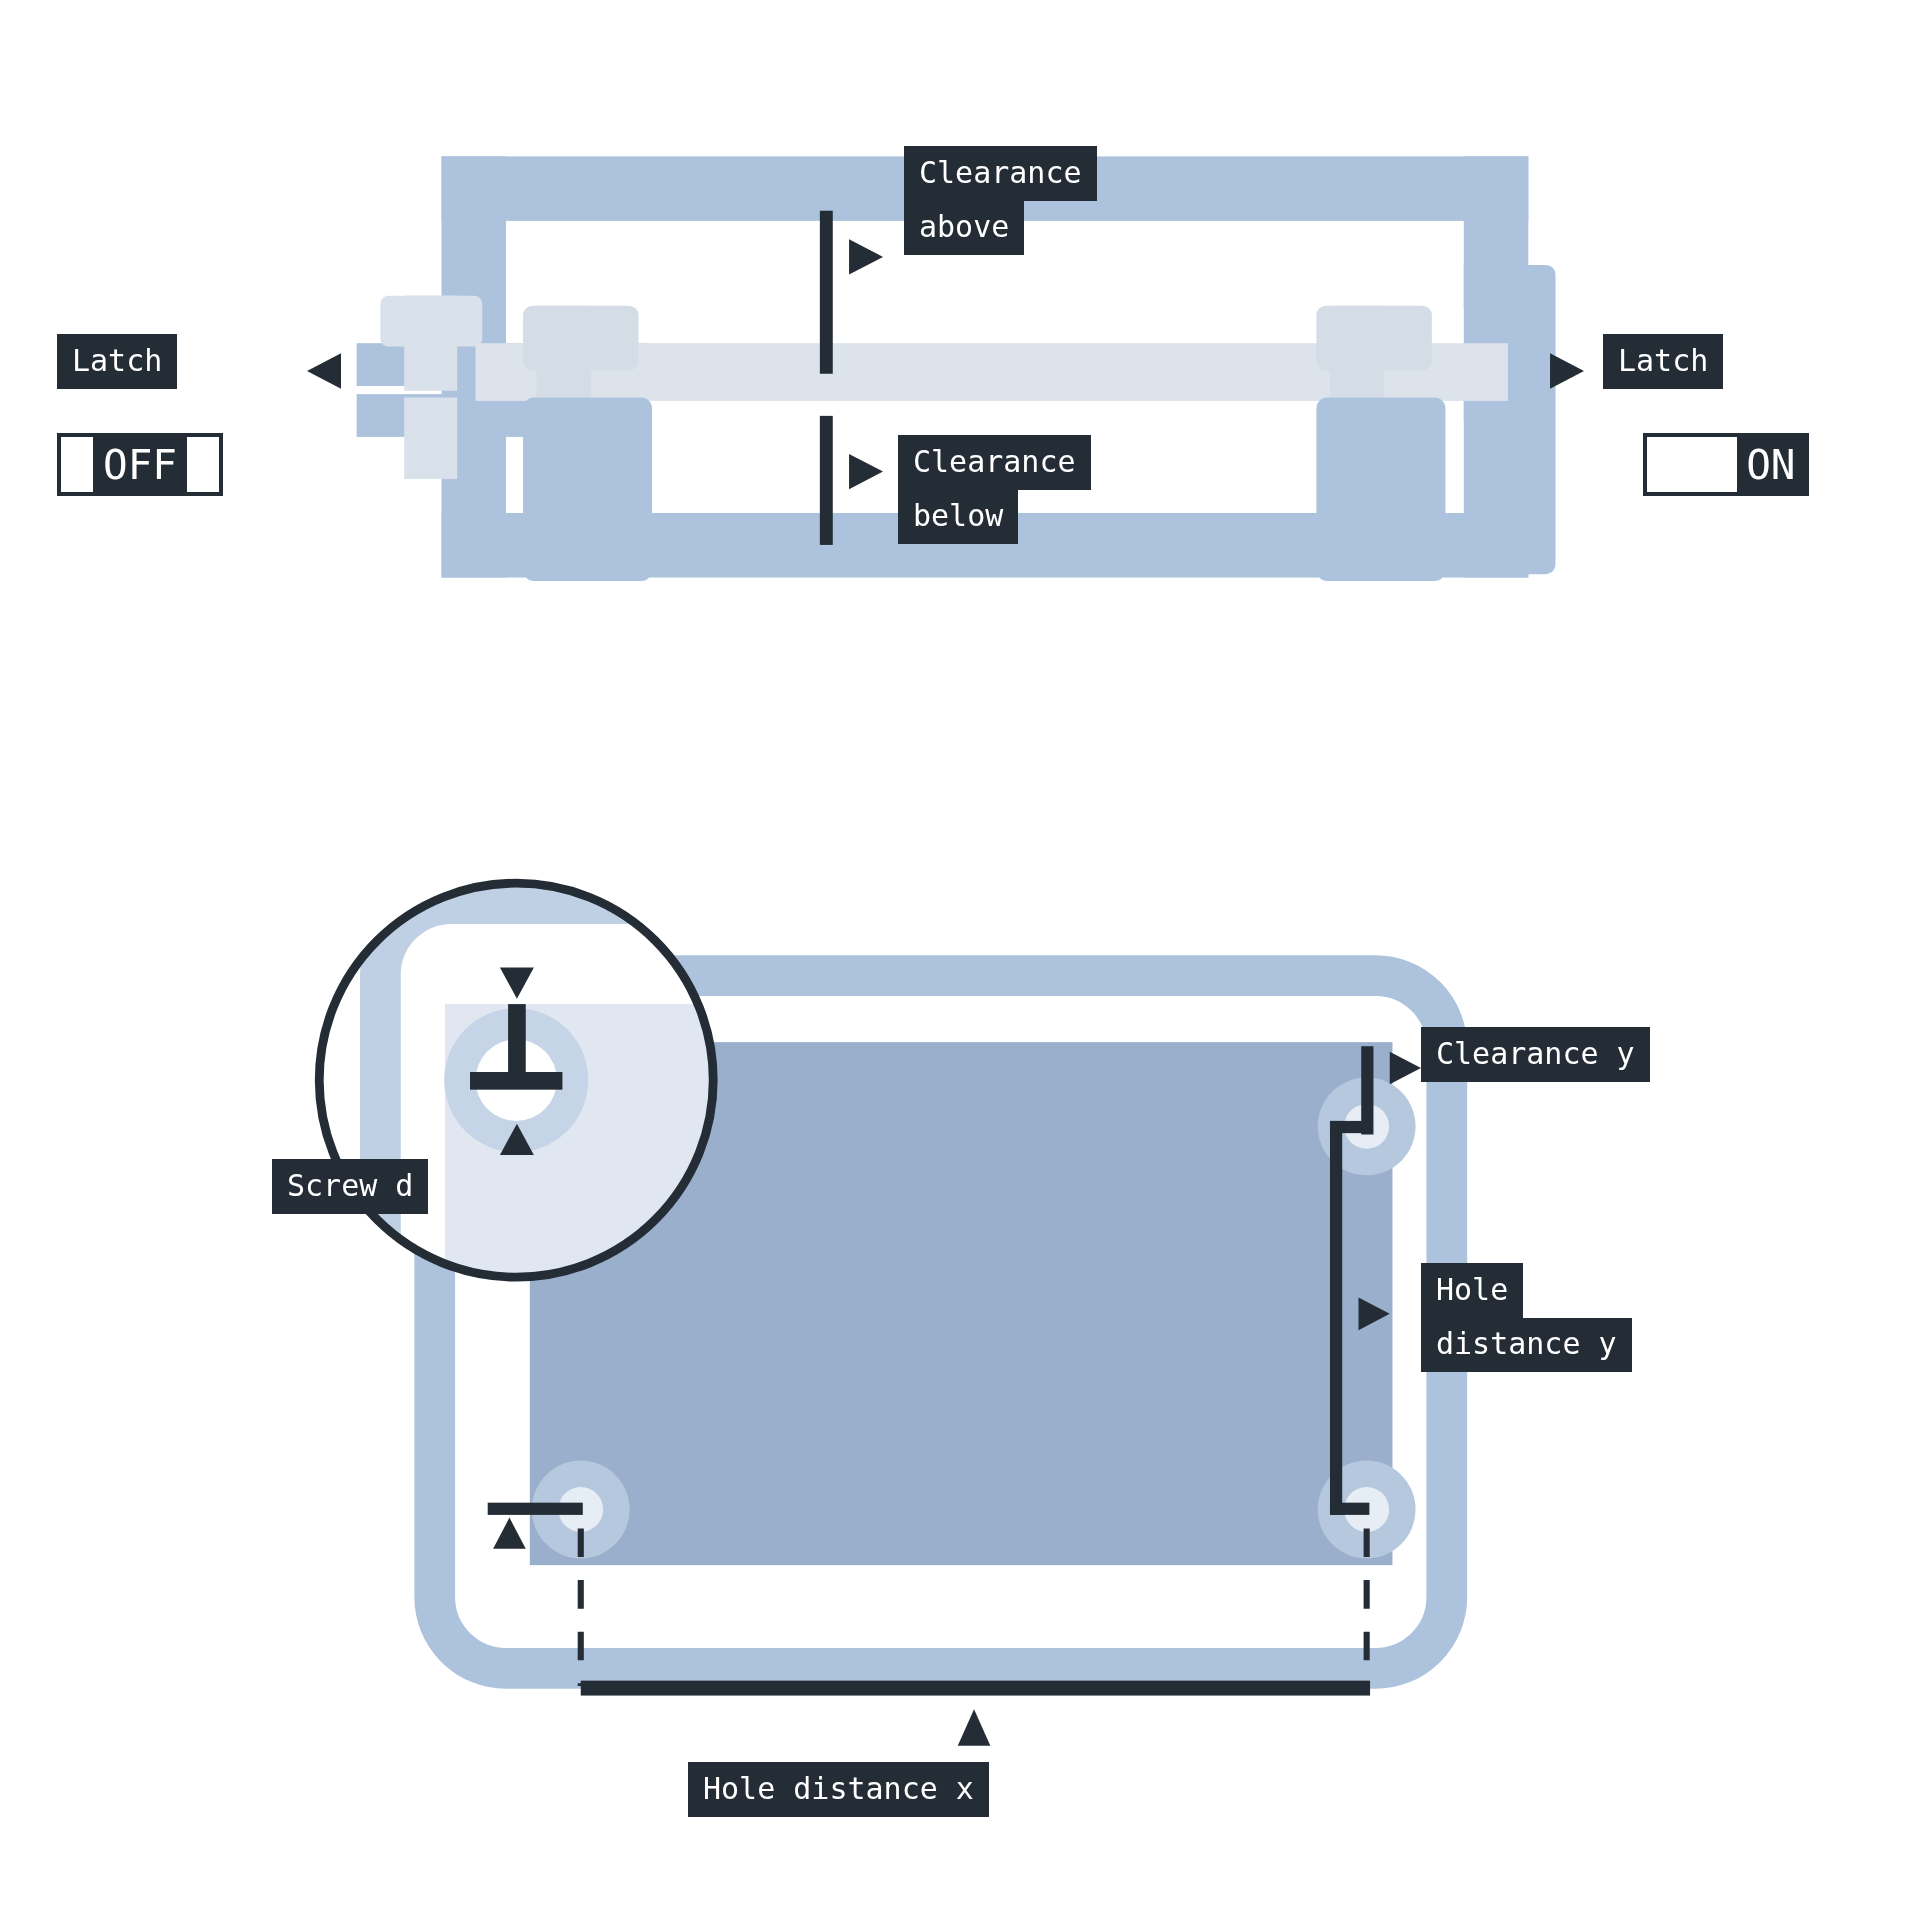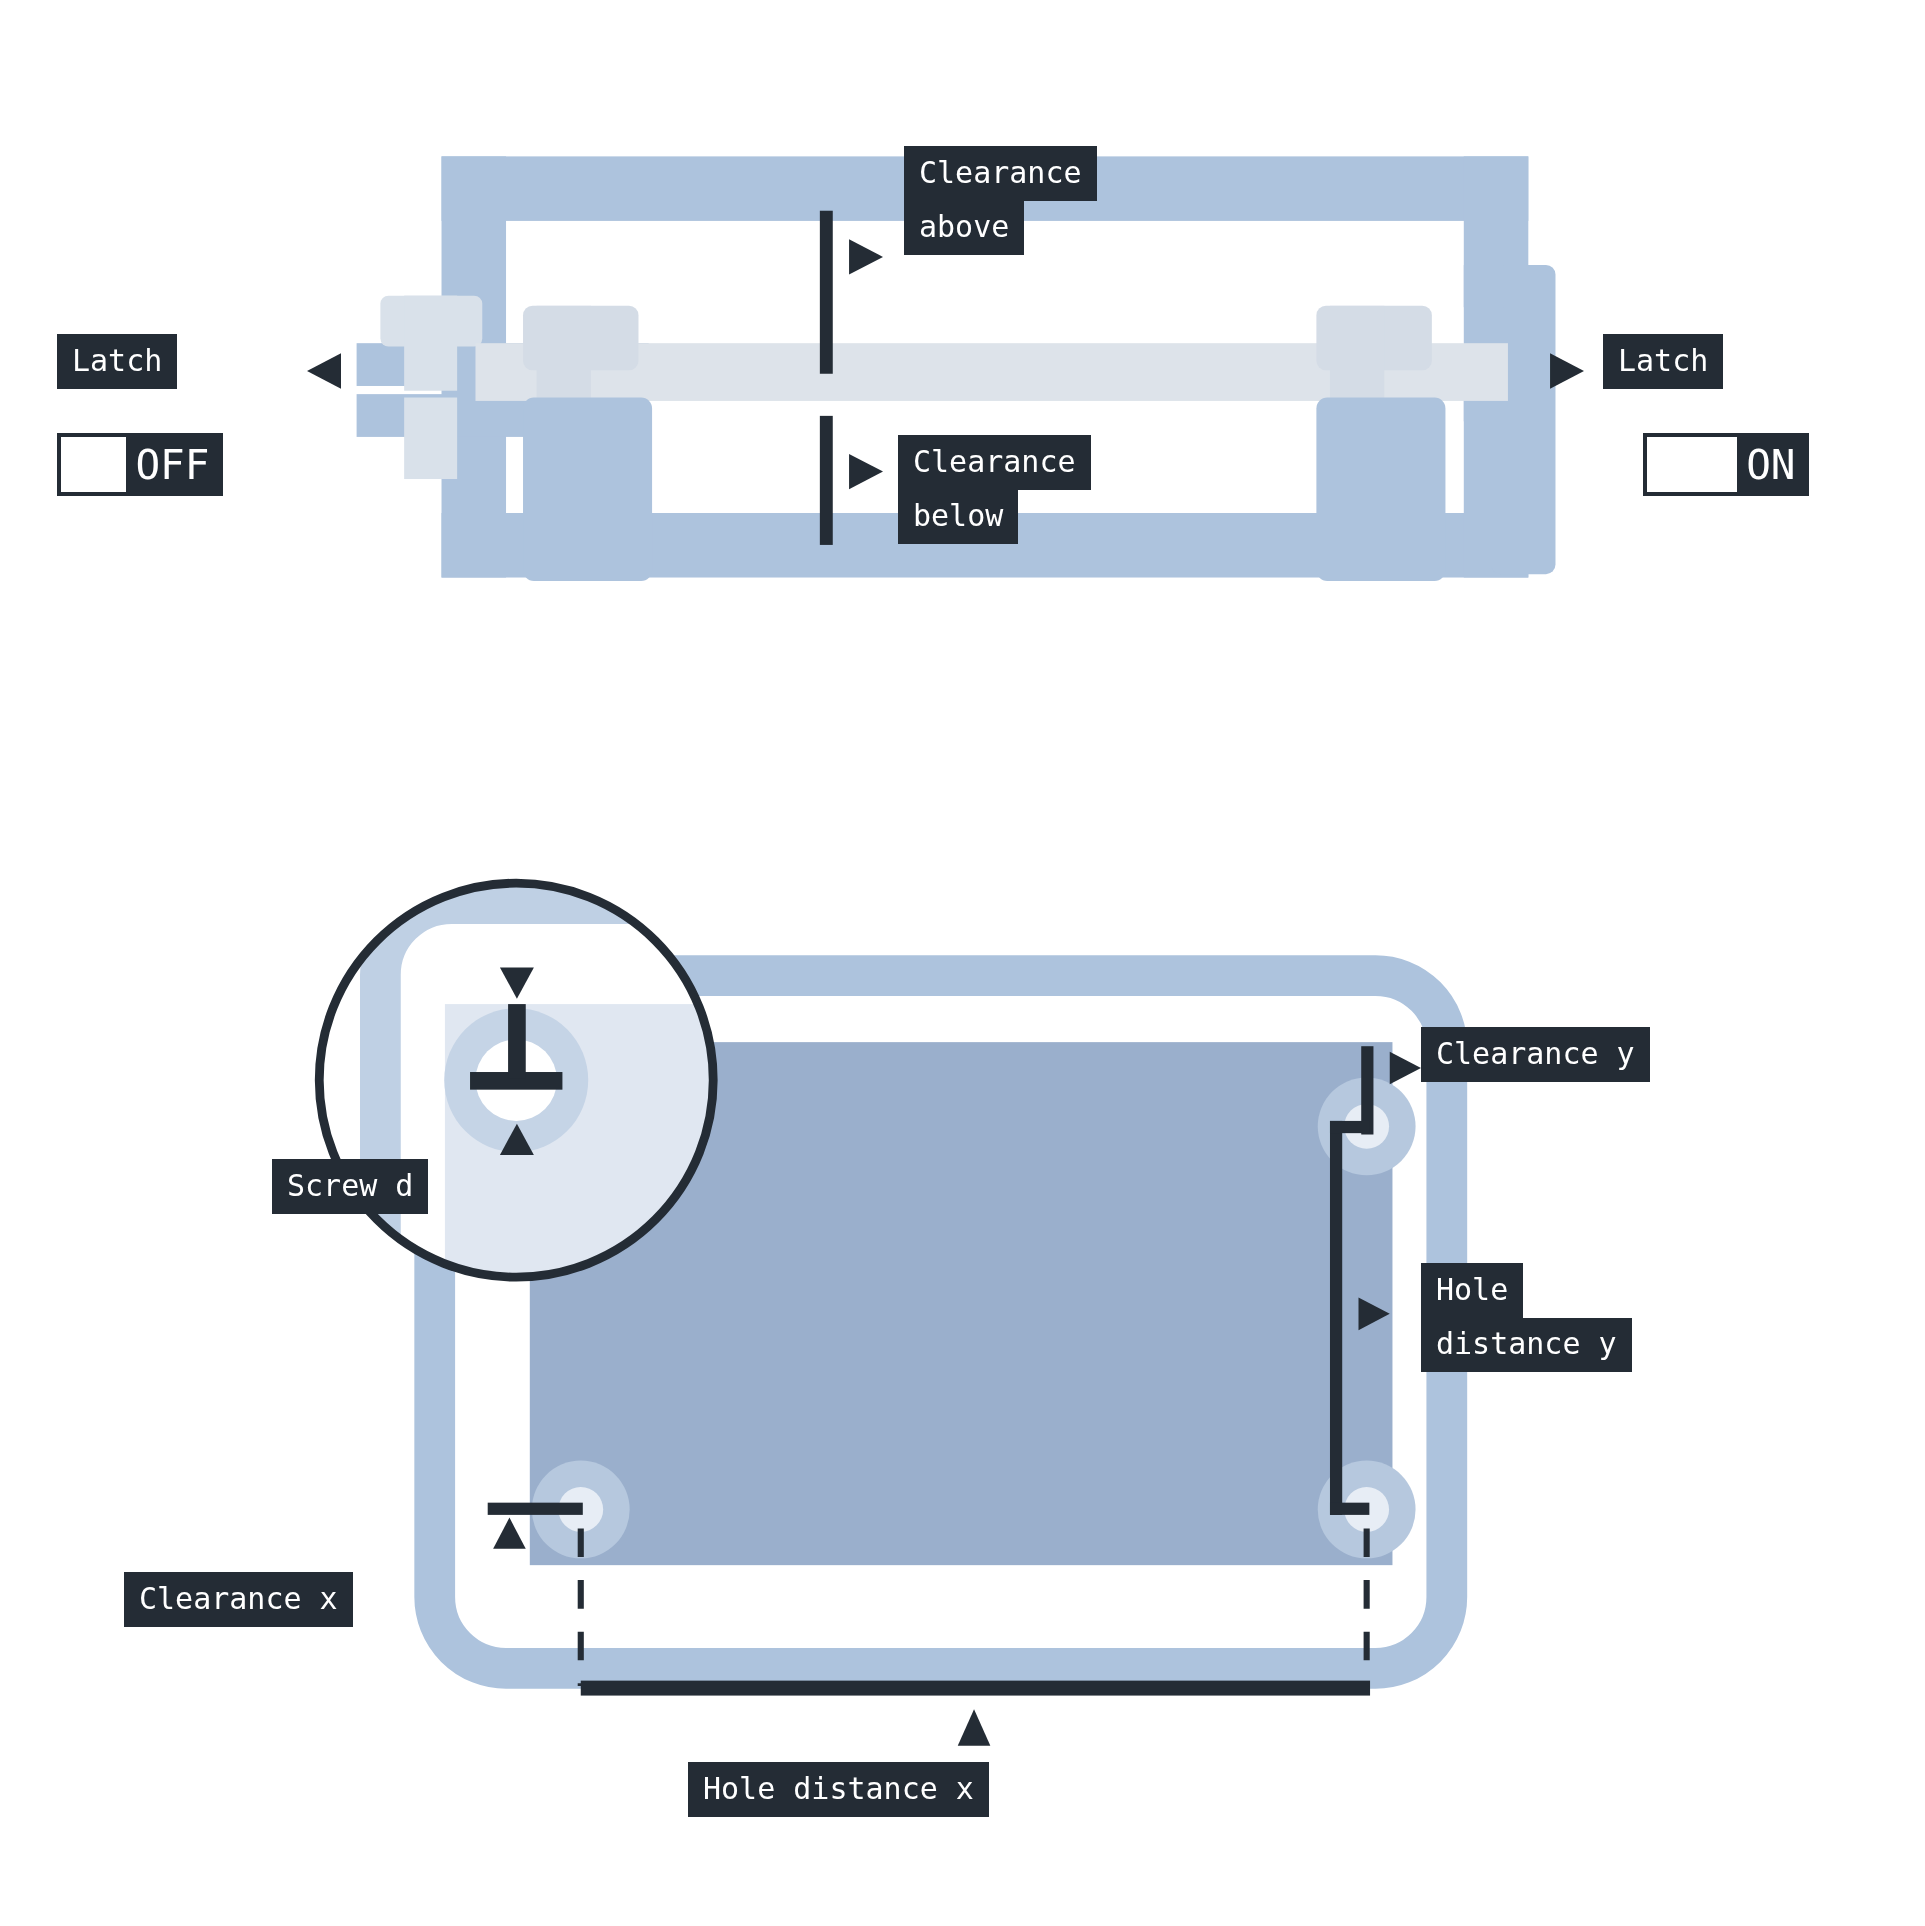--- a/index.html
+++ b/index.html
@@ -42,21 +42,21 @@
     align-items:stretch;
   }
   .toggle .seg{
     background:#242c35;color:#ffffff;
     font-family:"DejaVu Sans Mono","Liberation Mono",monospace;
     font-size:41px;
     display:flex;align-items:center;justify-content:center;
     padding:0 9.5px;
     box-sizing:border-box;
   }
-  .toggle.off{justify-content:flex-end;}
+  .toggle.off{justify-content:center;}
   .toggle.on{justify-content:flex-end;}
 </style>
 </head>
 <body>
 
 <div id="stage">
 
 <svg viewBox="0 0 2834 2835" xmlns="http://www.w3.org/2000/svg">
   <defs>
     <clipPath id="magclip">
@@ -216,22 +216,19 @@
 
 <div class="chip single" style="left:1421px; top:1027px;">
   <span>Clearance y</span>
 </div>
 
 <div class="chip" style="left:1421px; top:1249px;margin-top:14px;">
   <span>Hole</span>
   <span>distance y</span>
 </div>
 
-<div class="chip single" style="left:124px; top:1572px;">
-  <span>Clearance x</span>
-</div>
 
 <div class="chip single" style="left:688px; top:1762px;">
   <span>Hole distance x</span>
 </div>
 
 </div>
 
 
 </body></html>

